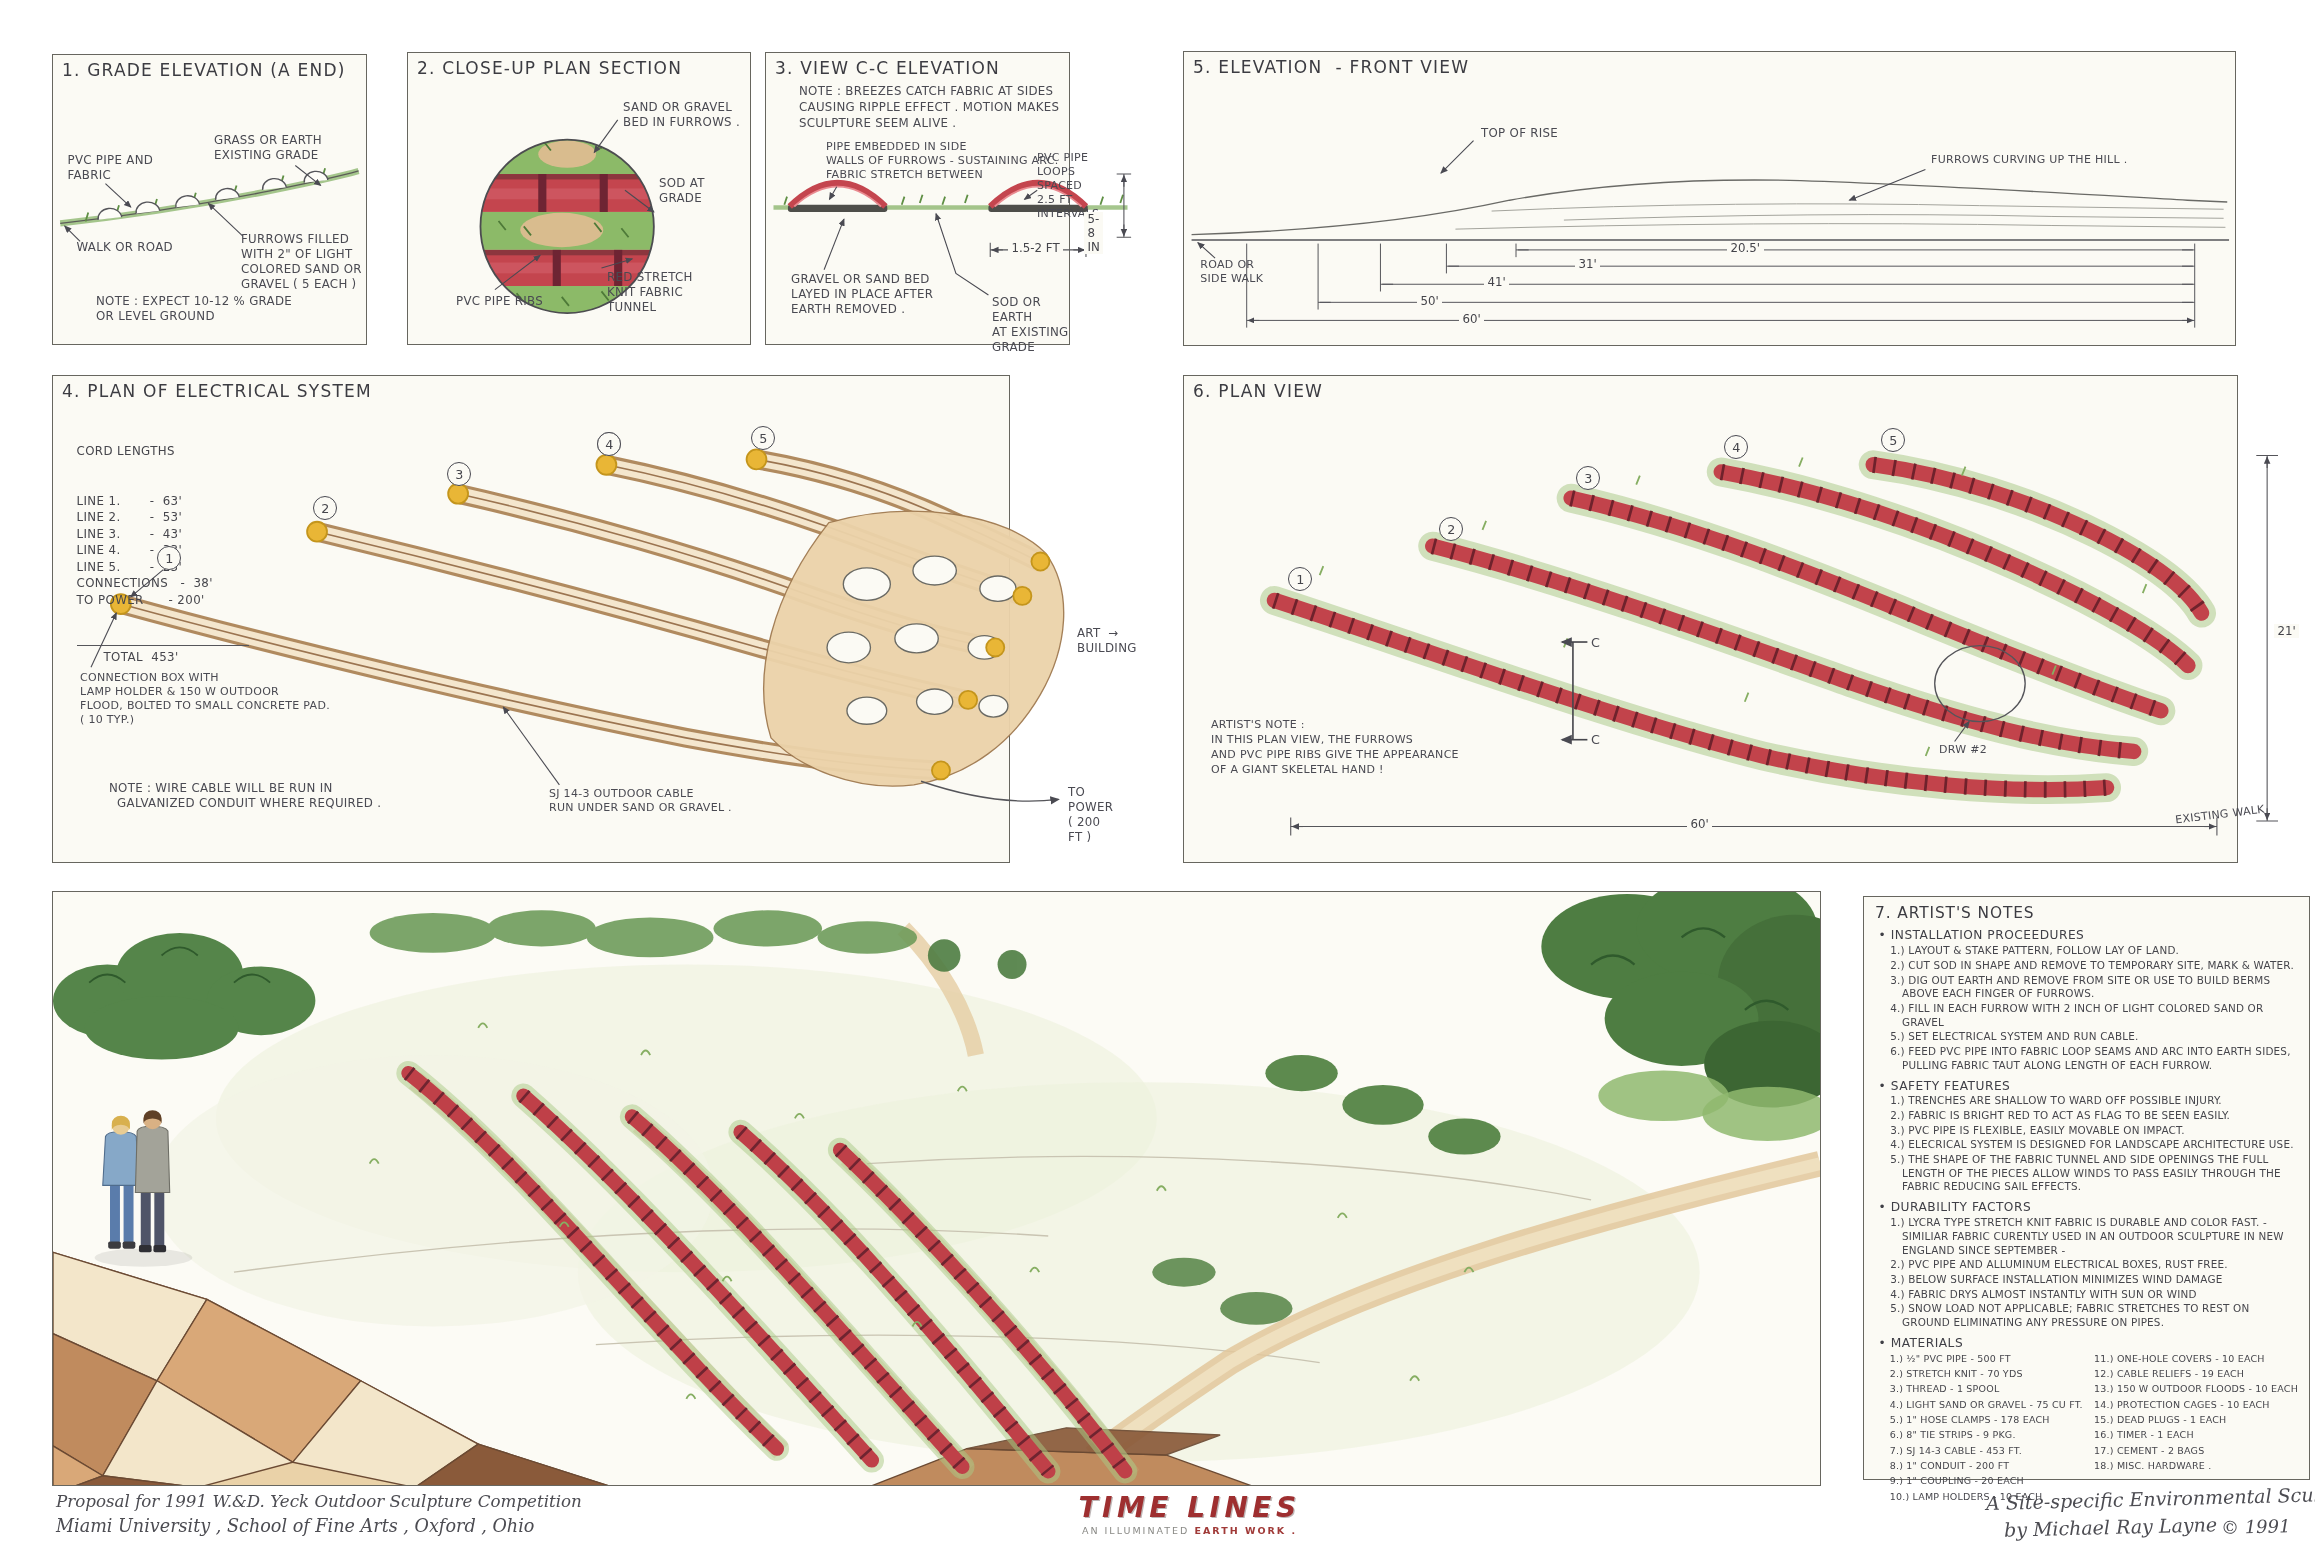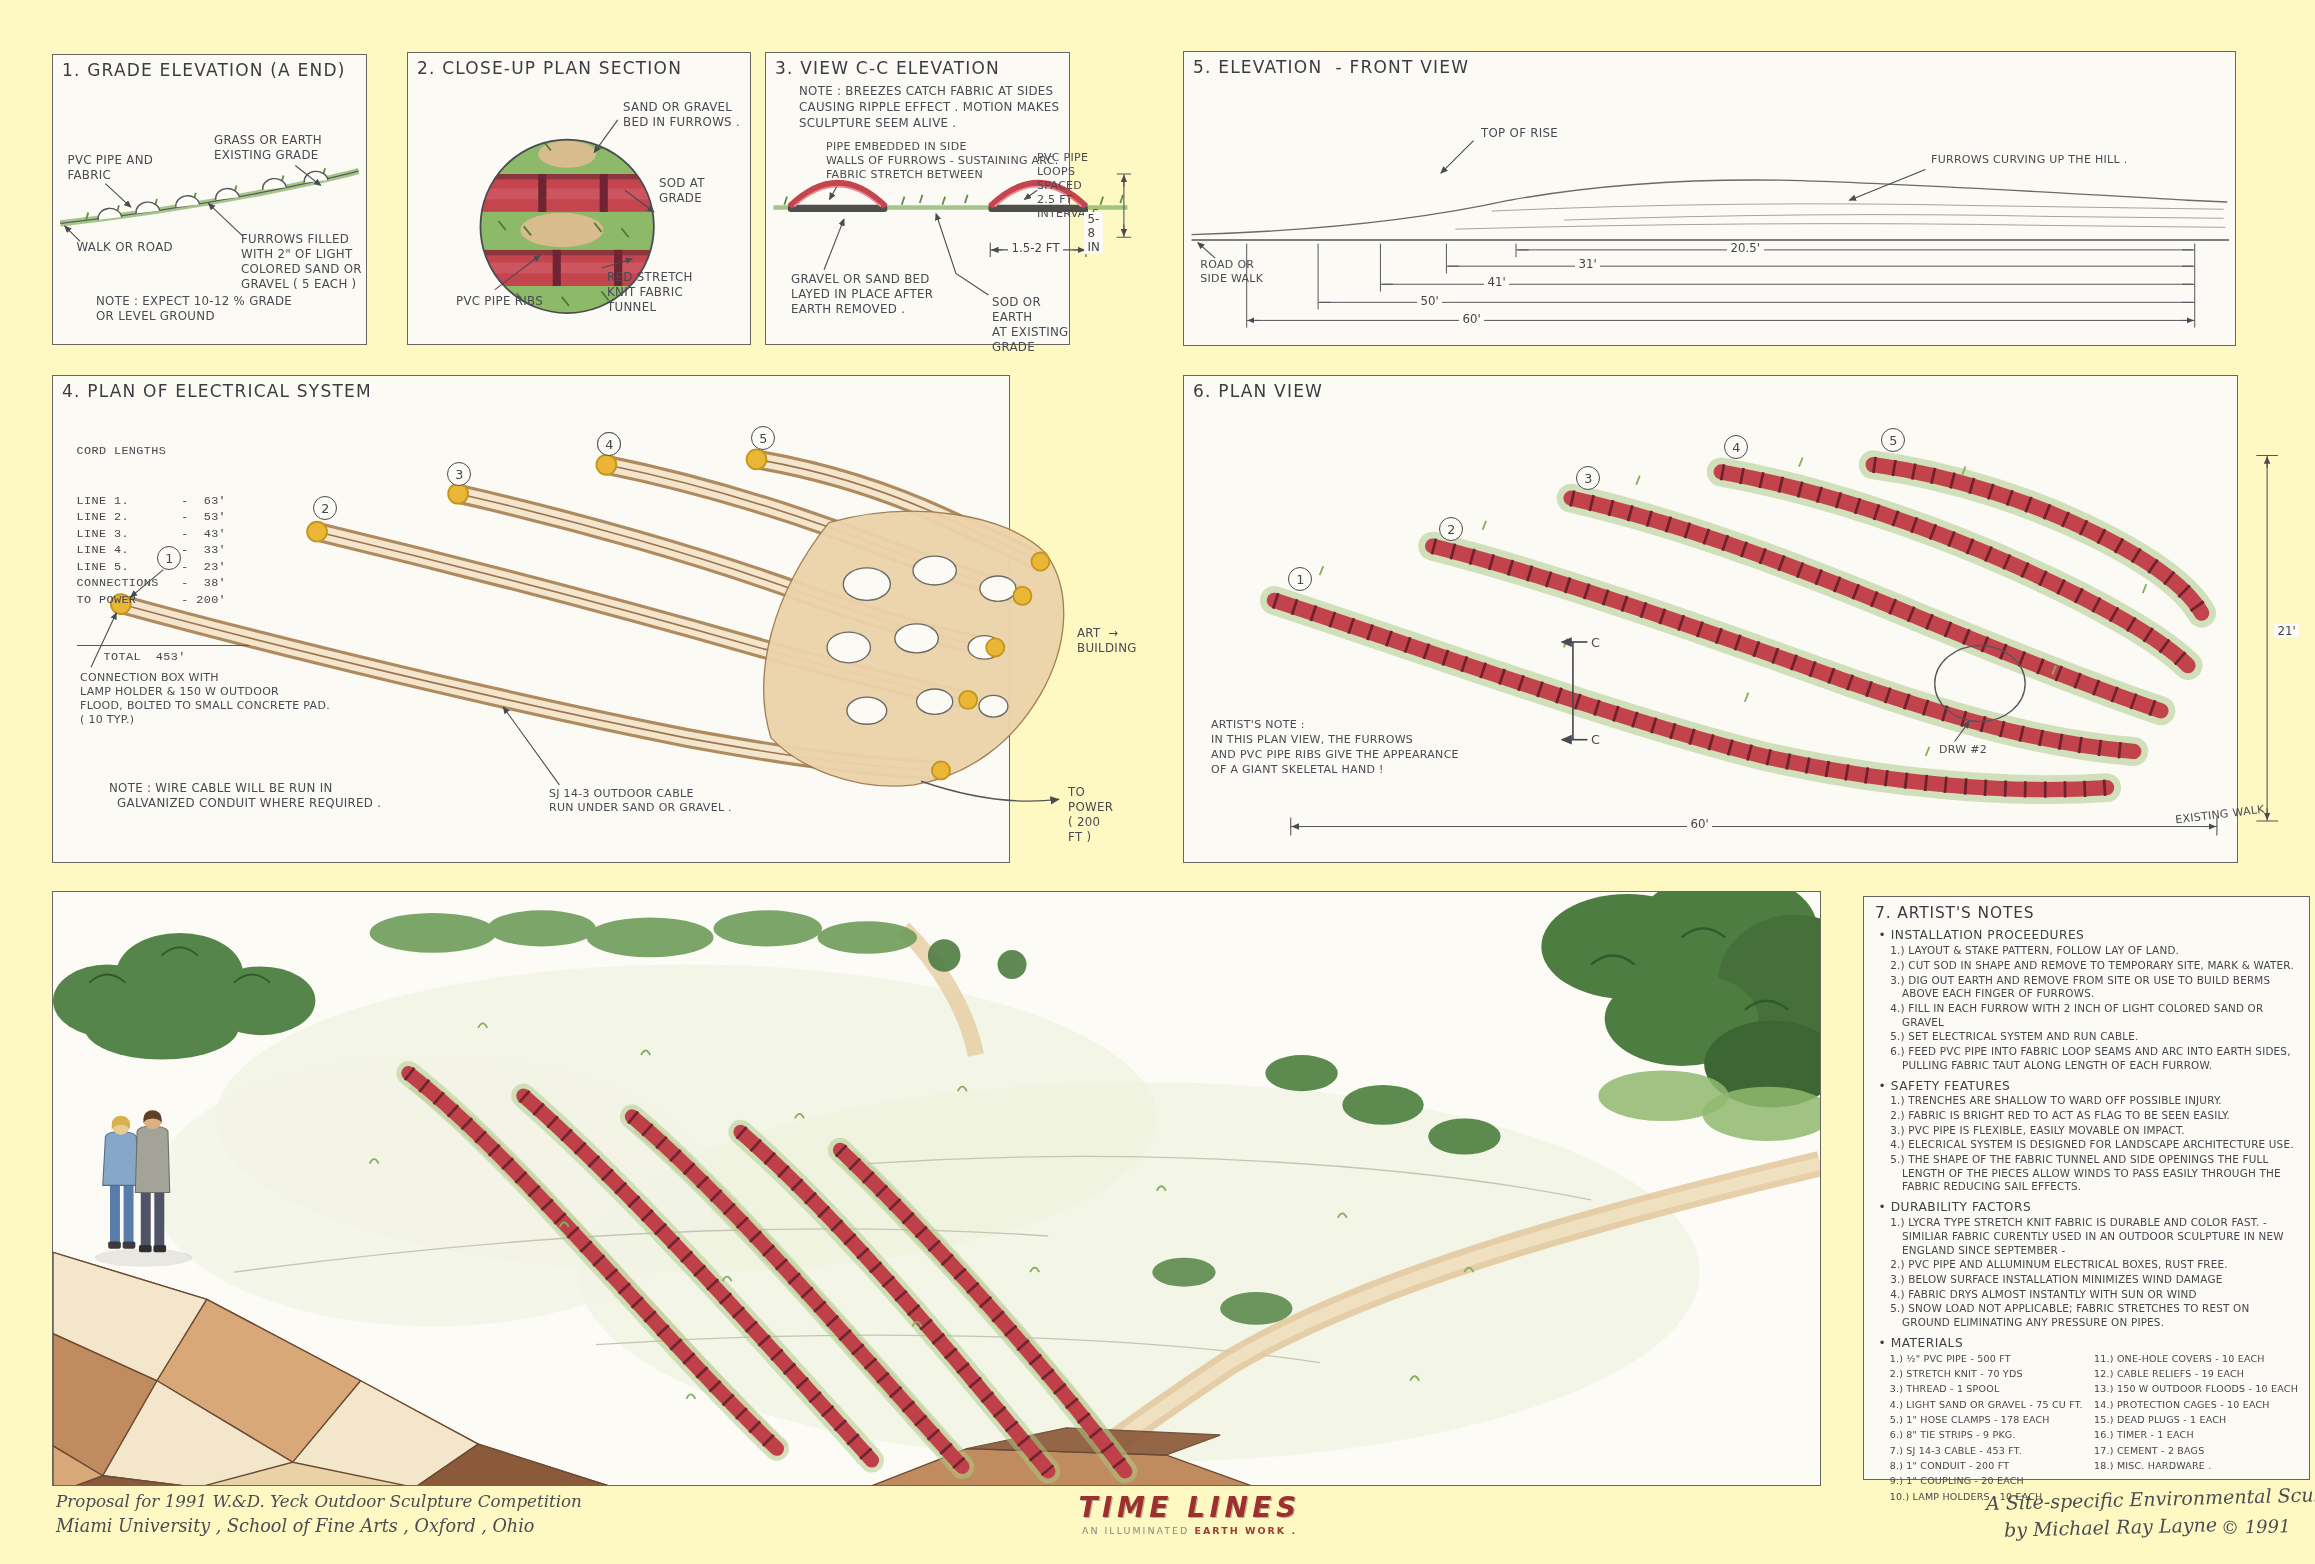--- a/index.html
+++ b/index.html
@@ -1,26 +1,26 @@
 <!DOCTYPE html>
 <html style="font-size:14.5px"><head>
 <meta charset="utf-8">
 <style>
   html,body{margin:0;padding:0;background:#dedcd4;}
-  .sheet{position:relative;width:2316px;height:1565px;background:#fef9c3;
+  .sheet{position:relative;width:2316px;height:1565px;background:#ffffff;
          font-family:"DejaVu Sans",sans-serif;color:#46464c;overflow:hidden;}
   .panel{position:absolute;border:1.8px solid #67665f;background:#fbfaf4;box-sizing:border-box;}
   .panel svg{position:absolute;left:0;top:0;}
   .ptitle{position:absolute;left:9px;top:5.4px;font-size:17px;letter-spacing:1.2px;color:#3c3c42;white-space:pre;}
   .lbl{position:absolute;font-size:11.8px;line-height:1.28;letter-spacing:0.3px;color:#4a4a52;white-space:pre-wrap;}
   .fs12{font-size:11px;}
   .dim{position:absolute;font-size:11.8px;background:#fbfaf4;padding:0 3.6px;color:#44444a;}
   .marker{position:absolute;width:24.4px;height:24.4px;border:1.5px solid #4a4a52;border-radius:50%;
           display:flex;align-items:center;justify-content:center;font-size:12.7px;background:#fbfaf4;box-sizing:border-box;}
-  .cords{position:absolute;left:23.5px;top:34px;font-size:11.8px;line-height:1.4;white-space:pre;letter-spacing:0.4px;font-family:Liberation Mono, monospace;}
+  .cords{position:absolute;left:23.5px;top:34px;font-size:11.8px;line-height:1.4;white-space:pre;letter-spacing:0.4px;}
   .cords .total{margin-top:3.6px;border-top:1.4px solid #55555a;padding:2.7px 0 0 27px;width:145px;}
   
   .p7{padding:7.2px 11px;font-size:10.4px;}
   .p7 .t{font-size:15.4px;letter-spacing:0.9px;margin:0 0 3.6px 0;color:#3c3c42;}
   .sec-h{font-size:12.2px;margin:6.3px 0 1.8px 3.6px;letter-spacing:0.5px;color:#3f3f46;}
   .sec-h::before{content:"• ";}
   .item{line-height:1.32;margin:0 0 0.9px 27px;text-indent:-11.8px;letter-spacing:0.2px;}
   .mat{display:flex;gap:1.8px;margin-left:12.7px;}
   .mat .col{flex:1.08;}
   .mat .col2{flex:1;}

